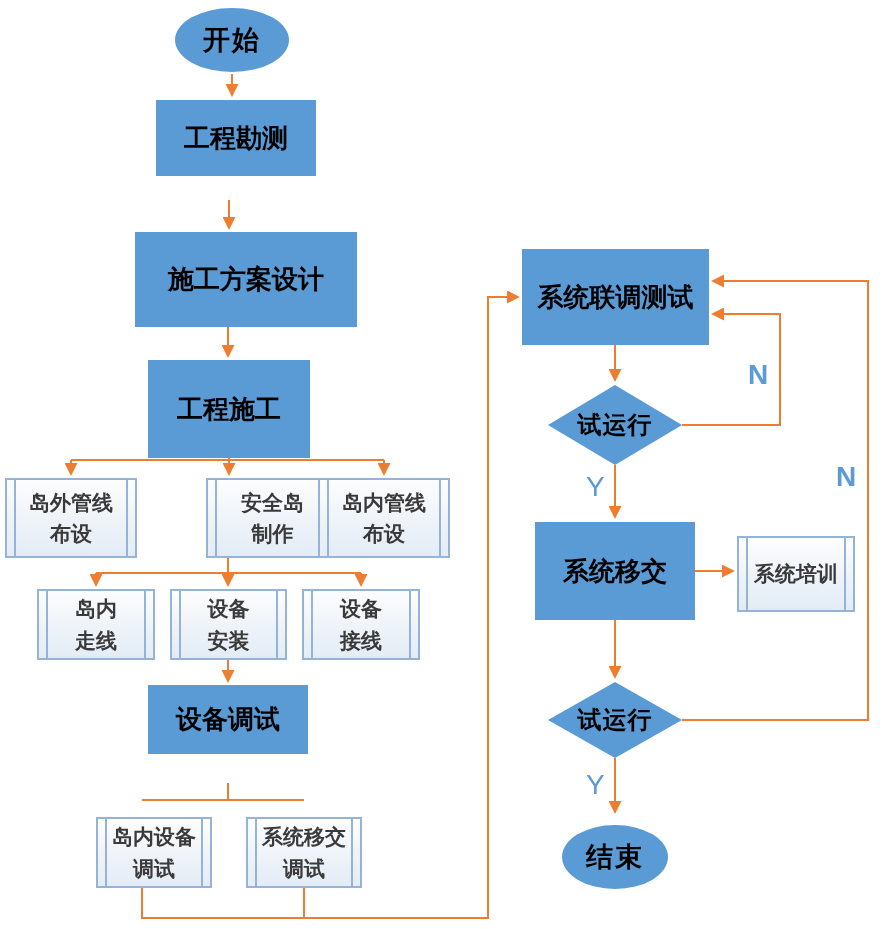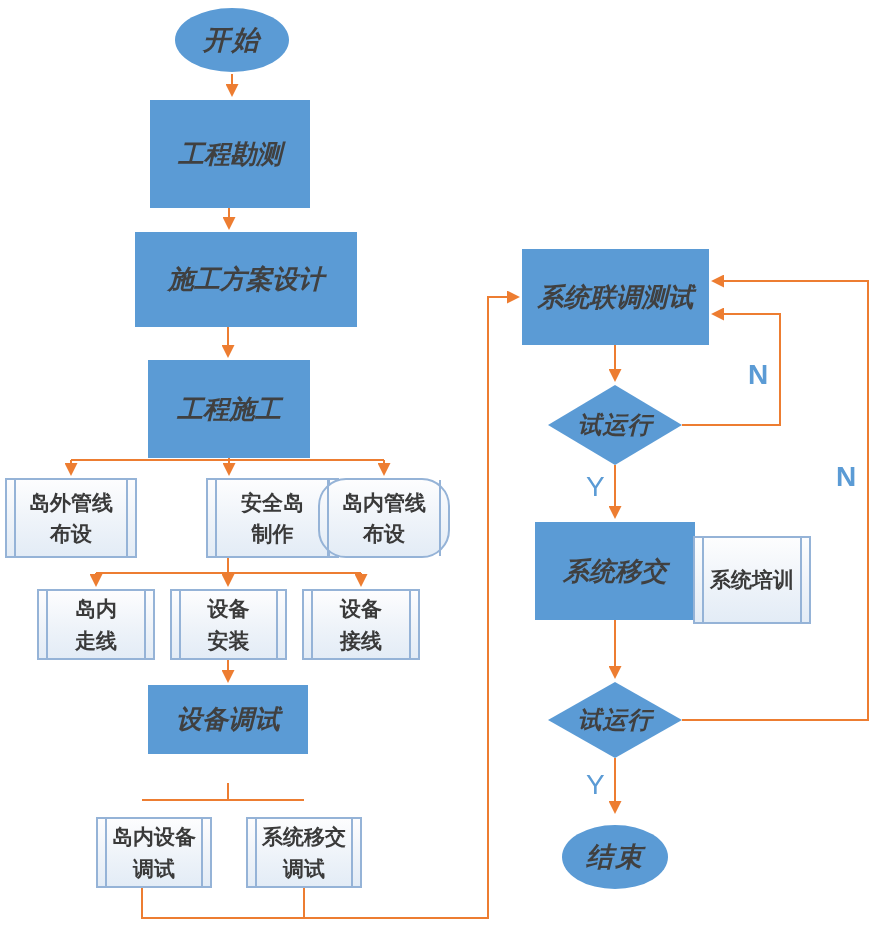--- a/index.html
+++ b/index.html
@@ -6,21 +6,21 @@
   body{width:883px;height:929px;font-family:"Liberation Sans",sans-serif;}
   .canvas{position:relative;width:883px;height:929px;overflow:hidden;background:#ffffff;}
   .connectors{position:absolute;left:0;top:0;width:883px;height:929px;pointer-events:none;}
   .connectors path{stroke:var(--connector-orange,#ED7D31);stroke-width:2;fill:none;}
   .connectors marker path{fill:var(--connector-orange,#ED7D31);stroke:none;}
 
   .node{position:absolute;display:flex;align-items:center;justify-content:center;
         text-align:center;box-sizing:border-box;}
   .label{white-space:pre-line;}
 
-  .blue{background:var(--node-blue,#5B9BD5);color:#404040;font-weight:bold;font-size:26px;font-style:italic;}
+  .blue{background:var(--node-blue,#5B9BD5);color:#000000;font-weight:bold;font-size:26px;}
   .ellipse{border-radius:50%;font-size:27px;letter-spacing:2px;}
   .diamond{clip-path:polygon(50% 0,100% 50%,50% 100%,0 50%);font-size:24px;letter-spacing:1px;}
 
   .pre{background:linear-gradient(180deg,#fdfdfe 0%,#eef3f9 55%,#e3ecf6 100%);
        border:2px solid var(--light-border,#95B3D7);
        color:var(--dark-text,#3A3A3A);font-size:21px;font-weight:bold;line-height:1.5;}
   .pre::before,.pre::after{content:"";position:absolute;top:0;bottom:0;width:0;
        border-left:2px solid var(--light-border,#95B3D7);}
   .pre::before{left:7px;}
   .pre::after{right:7px;}
@@ -63,41 +63,41 @@
     <path d="M695,571 L733,571" marker-end="url(#arrow)"></path>
     <path d="M615,620 L615,677" marker-end="url(#arrow)"></path>
     <path d="M682,720 L868,720 L868,281 L713,281" marker-end="url(#arrow)"></path>
     <path d="M615,758 L615,812" marker-end="url(#arrow)"></path>
   </svg>
 
   <div class="node blue ellipse" style="left:175px;top:8px;width:114px;height:64px;">
     <span class="label">开始</span>
   </div>
 
-  <div class="node blue" style="left:150px;top:100px;width:160px;height:108px;">
+  <div class="node blue" style="left:156px;top:100px;width:160px;height:76px;">
     <span class="label">工程勘测</span>
   </div>
 
   <div class="node blue" style="left:135px;top:232px;width:222px;height:95px;">
     <span class="label">施工方案设计</span>
   </div>
 
   <div class="node blue" style="left:148px;top:360px;width:162px;height:98px;">
     <span class="label">工程施工</span>
   </div>
 
   <div class="node pre" style="left:5px;top:478px;width:132px;height:80px;">
     <span class="label">岛外管线
 布设</span>
   </div>
   <div class="node pre" style="left:162px;top:478px;width:133px;height:80px;margin-left:44px;">
     <span class="label">安全岛
 制作</span>
   </div>
-  <div class="node pre" style="left:318px;top:478px;width:132px;height:80px;border-radius:28px;">
+  <div class="node pre" style="left:318px;top:478px;width:132px;height:80px;">
     <span class="label">岛内管线
 布设</span>
   </div>
 
   <div class="node pre" style="left:37px;top:589px;width:118px;height:71px;">
     <span class="label">岛内
 走线</span>
   </div>
   <div class="node pre" style="left:170px;top:589px;width:117px;height:71px;">
     <span class="label">设备
@@ -126,21 +126,21 @@
   </div>
 
   <div class="node blue diamond" style="left:548px;top:385px;width:134px;height:80px;">
     <span class="label">试运行</span>
   </div>
 
   <div class="node blue" style="left:535px;top:522px;width:160px;height:98px;">
     <span class="label">系统移交</span>
   </div>
 
-  <div class="node pre" style="left:693px;top:536px;width:118px;height:88px;text-align:right;">
+  <div class="node pre" style="left:737px;top:536px;width:118px;height:76px;text-align:right;">
     <span class="label">系统培训</span>
   </div>
 
   <div class="node blue diamond" style="left:548px;top:682px;width:134px;height:76px;">
     <span class="label">试运行</span>
   </div>
 
   <div class="node blue ellipse" style="left:562px;top:825px;width:106px;height:64px;align-items:center;">
     <span class="label">结束</span>
   </div>

